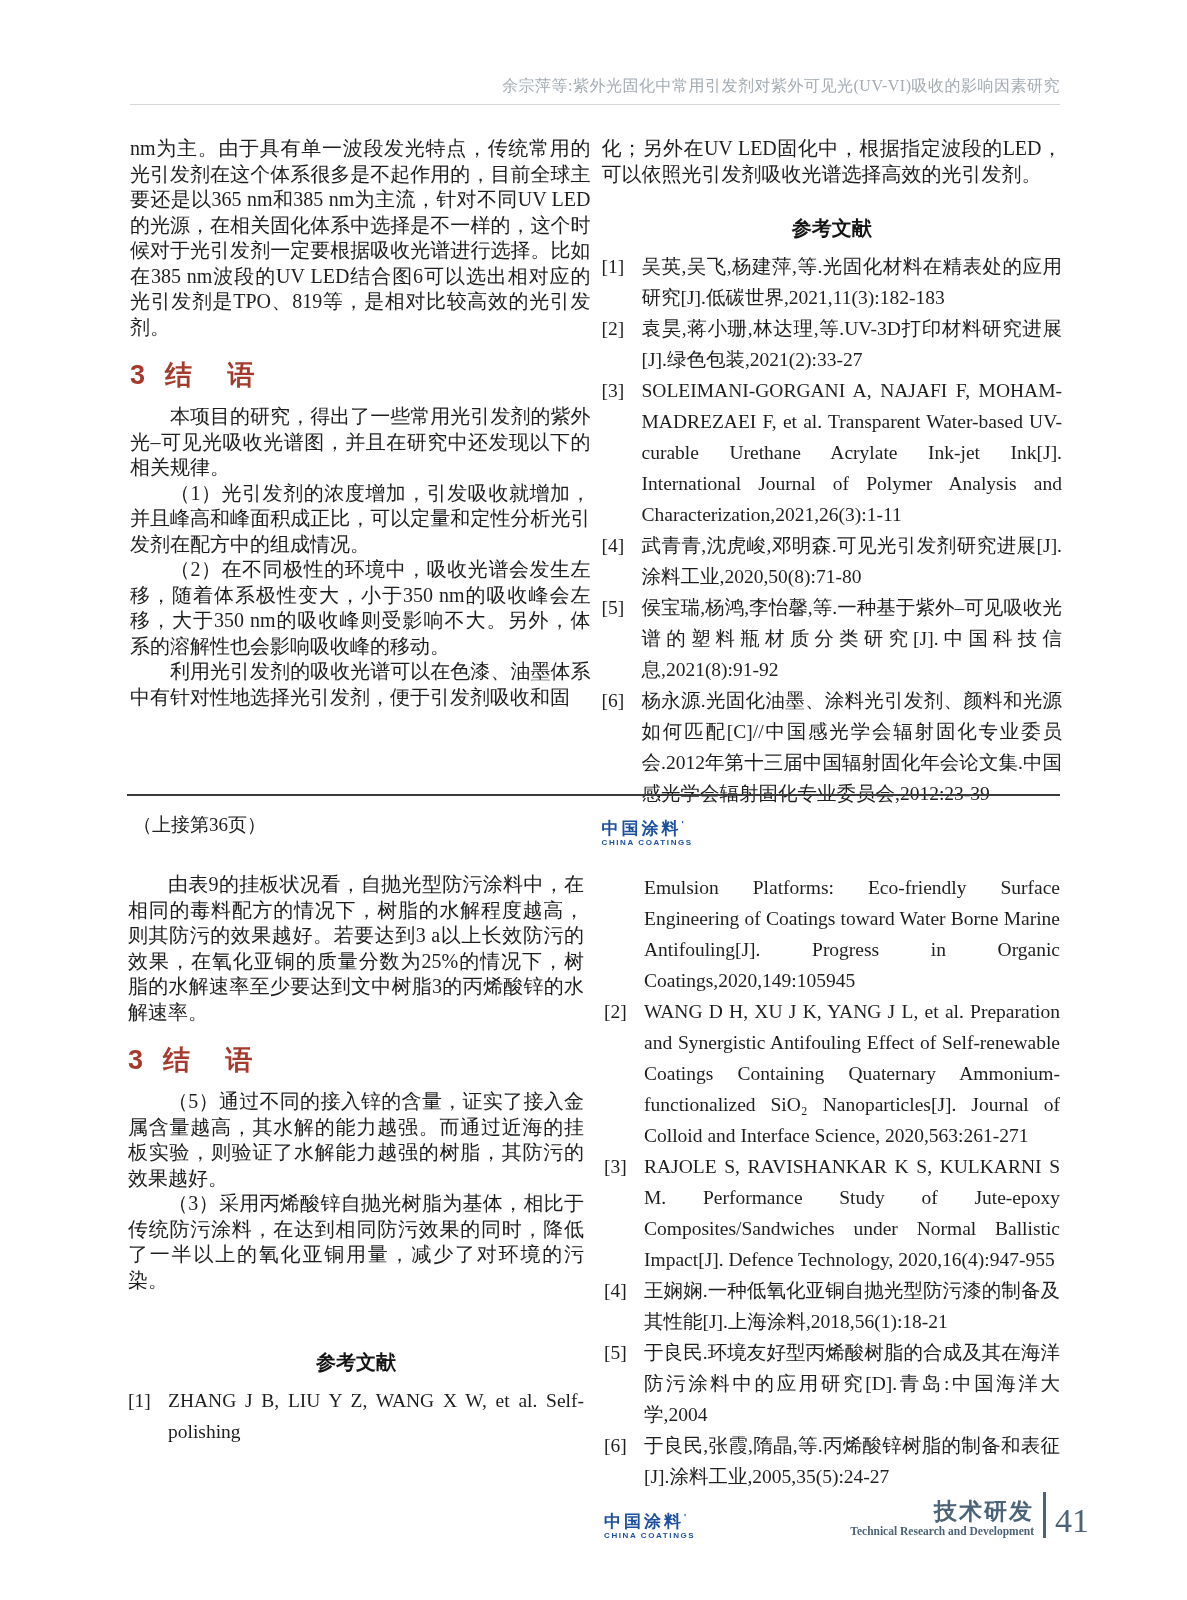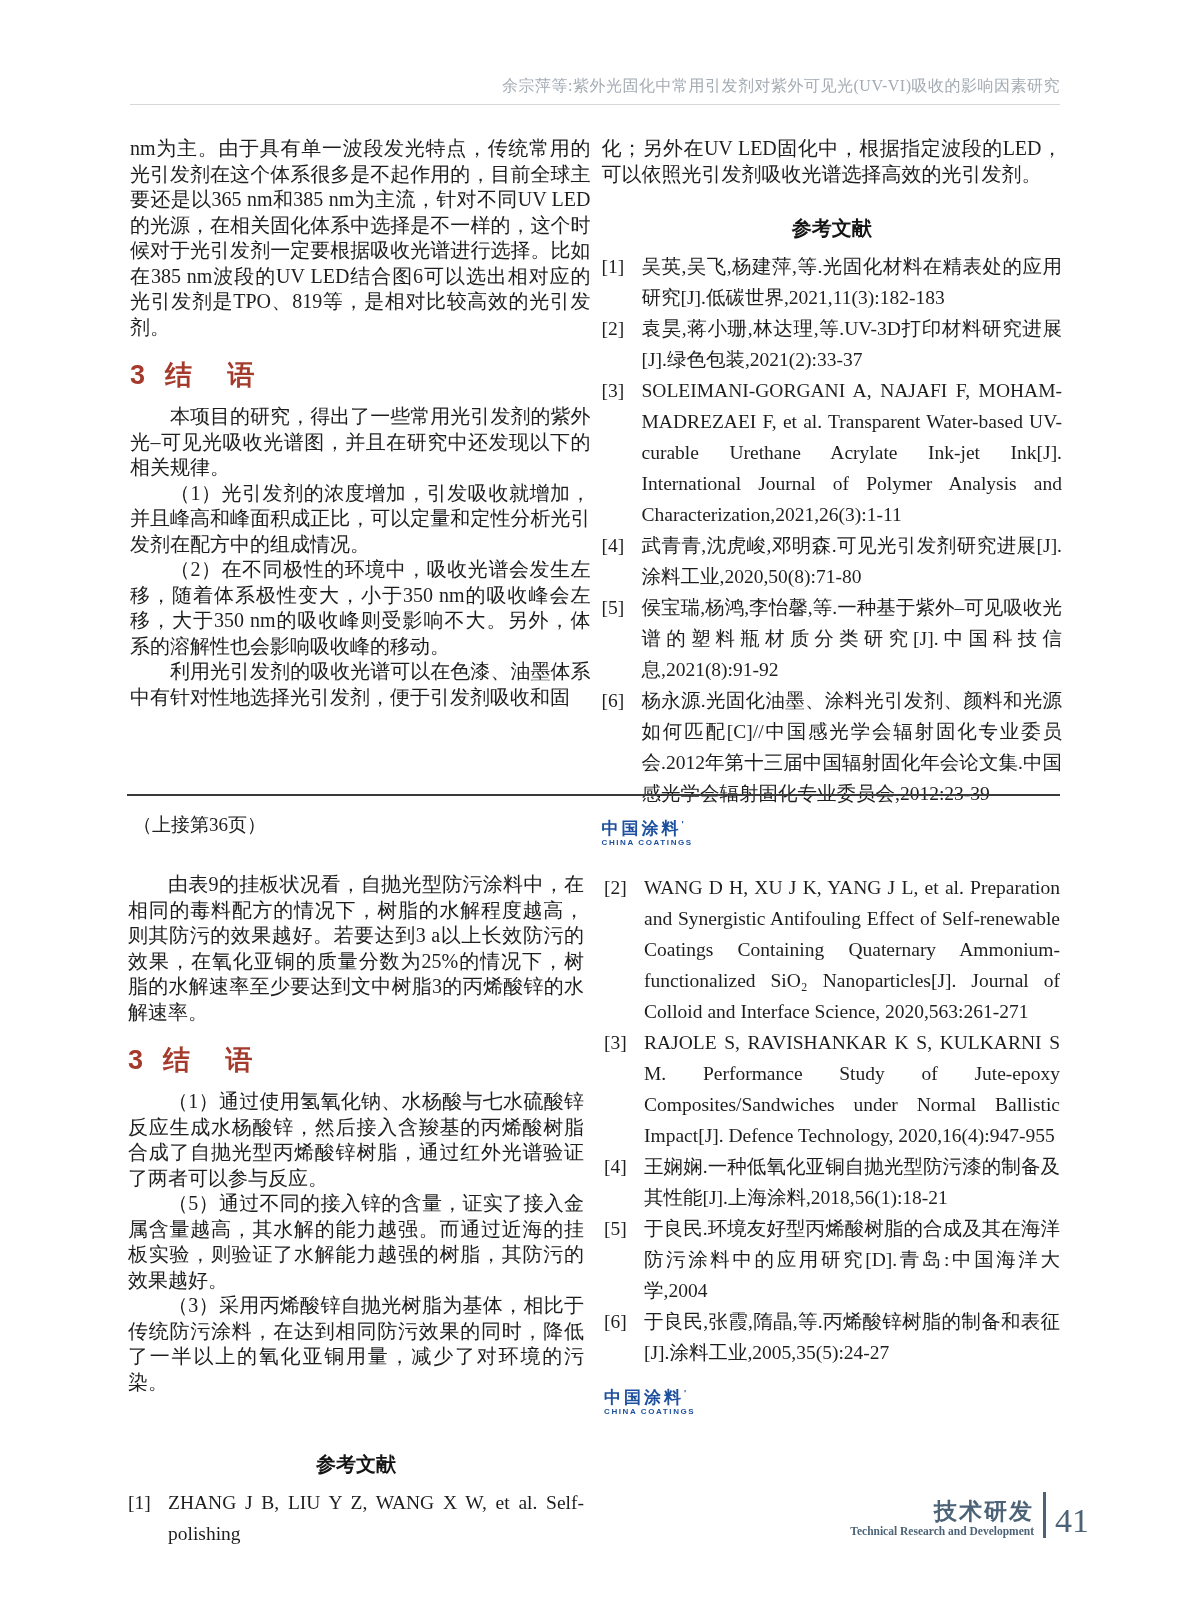--- a/index.html
+++ b/index.html
@@ -100,21 +100,21 @@
     <div class="col">
       <p class="body">化；另外在UV LED固化中，根据指定波段的LED，可以依照光引发剂吸收光谱选择高效的光引发剂。</p>
       <div class="ref-heading">参考文献</div>
 
       <div class="ref-item">
         <span class="ref-num">[1]</span>
         <span class="ref-text">吴英,吴飞,杨建萍,等.光固化材料在精表处的应用研究[J].低碳世界,2021,11(3):182-183</span>
       </div>
       <div class="ref-item">
         <span class="ref-num">[2]</span>
-        <span class="ref-text">袁昊,蒋小珊,林达理,等.UV-3D打印材料研究进展[J].绿色包装,2021(2):33-37</span>
+        <span class="ref-text">袁昊,蒋小珊,林达理,等.UV-3D打印材料研究进展[J].绿色包装,2021(2):33-27</span>
       </div>
       <div class="ref-item">
         <span class="ref-num">[3]</span>
         <span class="ref-text">SOLEIMANI-GORGANI A, NAJAFI F, MOHAM-MADREZAEI F, et al. Transparent Water-based UV-curable Urethane Acrylate Ink-jet Ink[J]. International Journal of Polymer Analysis and Characterization,2021,26(3):1-11</span>
       </div>
       <div class="ref-item">
         <span class="ref-num">[4]</span>
         <span class="ref-text">武青青,沈虎峻,邓明森.可见光引发剂研究进展[J].涂料工业,2020,50(8):71-80</span>
       </div>
       <div class="ref-item">
@@ -136,31 +136,31 @@
   <div class="mid-divider"></div>
   <div class="cont-note">（上接第36页）</div>
 
   <div class="section-b cols">
 
     <div class="col">
       <p class="body indent">由表9的挂板状况看，自抛光型防污涂料中，在相同的毒料配方的情况下，树脂的水解程度越高，则其防污的效果越好。若要达到3 a以上长效防污的效果，在氧化亚铜的质量分数为25%的情况下，树脂的水解速率至少要达到文中树脂3的丙烯酸锌的水解速率。</p>
       <h2 class="sec-heading">
         <span class="sec-num">3</span><span class="sec-title">结 语</span>
       </h2>
-      <p class="body indent">（1）通过使用氢氧化钠、水杨酸与七水硫酸锌反应生成水杨酸锌，然后接入含羧基的丙烯酸树脂合成了自抛光型丙烯酸锌树脂，通过红外光谱验证了两者可以参与反应。</p>
       <p class="body indent">（5）通过不同的接入锌的含量，证实了接入金属含量越高，其水解的能力越强。而通过近海的挂板实验，则验证了水解能力越强的树脂，其防污的效果越好。</p>
       <p class="body indent">（3）采用丙烯酸锌自抛光树脂为基体，相比于传统防污涂料，在达到相同防污效果的同时，降低了一半以上的氧化亚铜用量，减少了对环境的污染。</p>
       <div class="ref-heading gap-top">参考文献</div>
       <div class="ref-item">
         <span class="ref-num">[1]</span>
         <span class="ref-text">ZHANG J B, LIU Y Z, WANG X W, et al. Self-polishing</span>
       </div>
     </div>
 
     <div class="col">
+      <div class="ref-cont">Emulsion Platforms: Eco-friendly Surface Engineering of Coatings toward Water Borne Marine Antifouling[J]. Progress in Organic Coatings,2020,149:105945</div>
 
       <div class="ref-item">
         <span class="ref-num">[2]</span>
         <span class="ref-text">WANG D H, XU J K, YANG J L, et al. Preparation and Synergistic Antifouling Effect of Self-renewable Coatings Containing Quaternary Ammonium-functionalized SiO₂ Nanoparticles[J]. Journal of Colloid and Interface Science, 2020,563:261-271</span>
       </div>
       <div class="ref-item">
         <span class="ref-num">[3]</span>
         <span class="ref-text">RAJOLE S, RAVISHANKAR K S, KULKARNI S M. Performance Study of Jute-epoxy Composites/Sandwiches under Normal Ballistic Impact[J]. Defence Technology, 2020,16(4):947-955</span>
       </div>
       <div class="ref-item">

